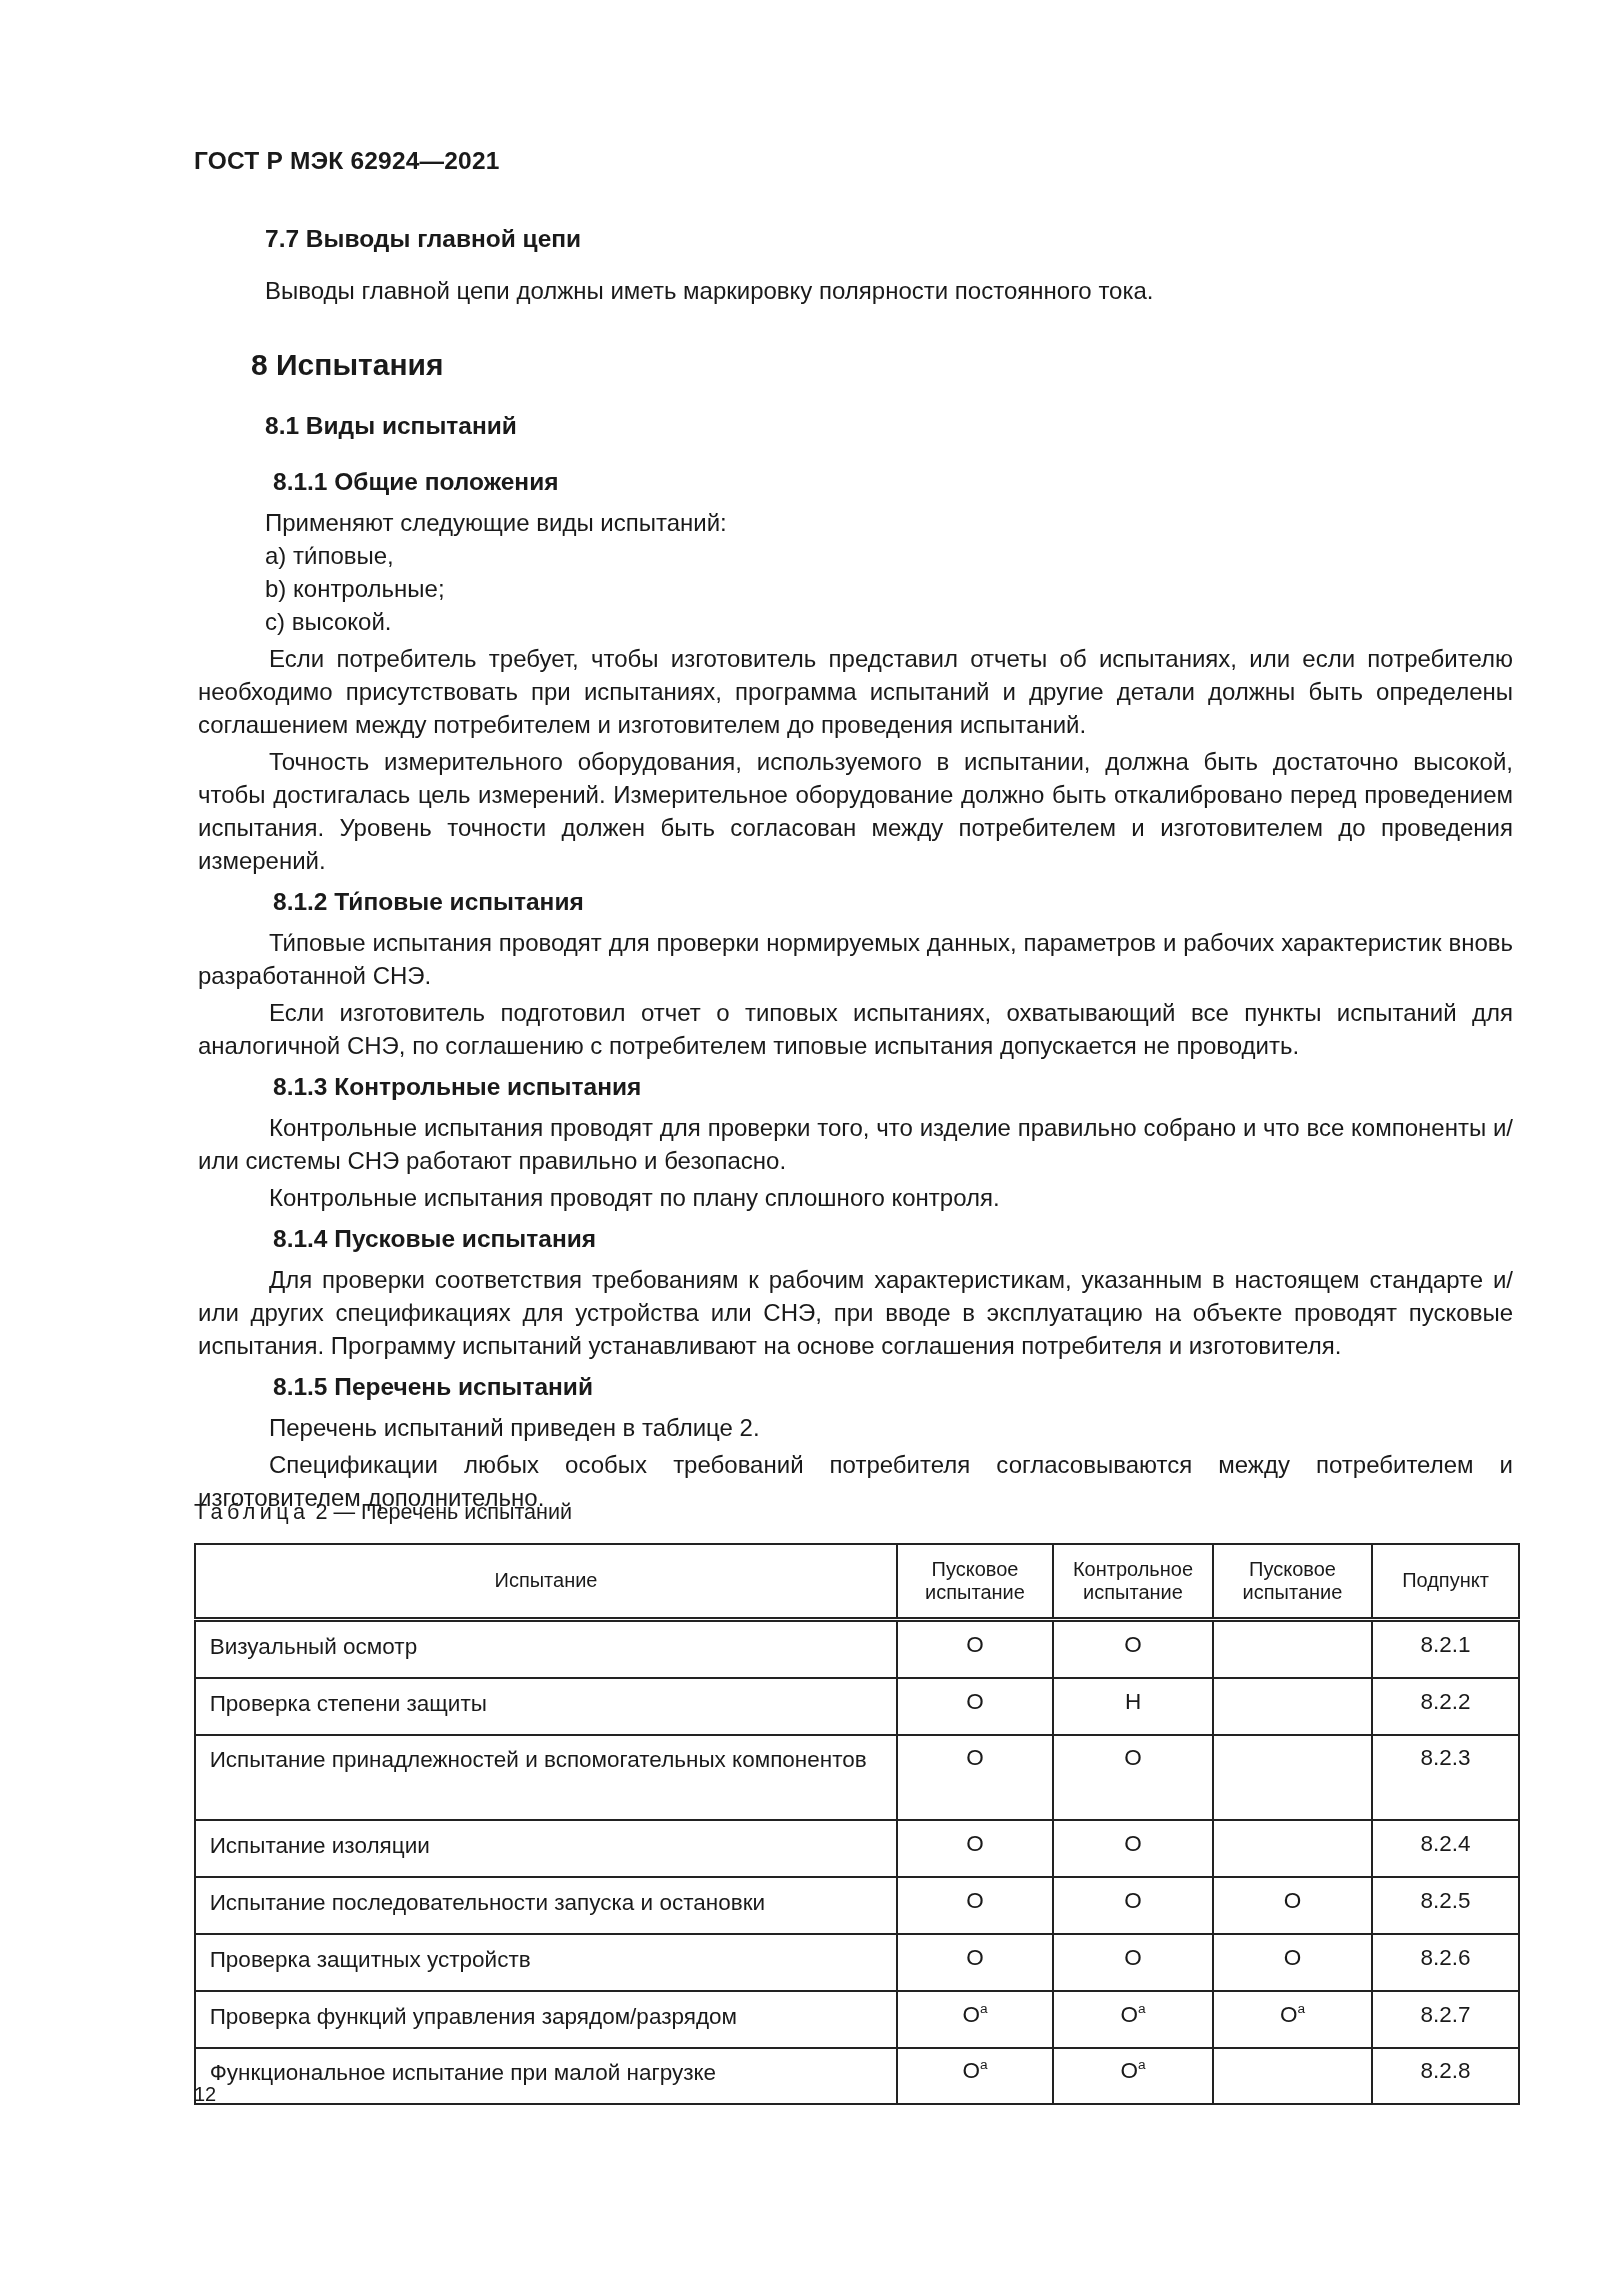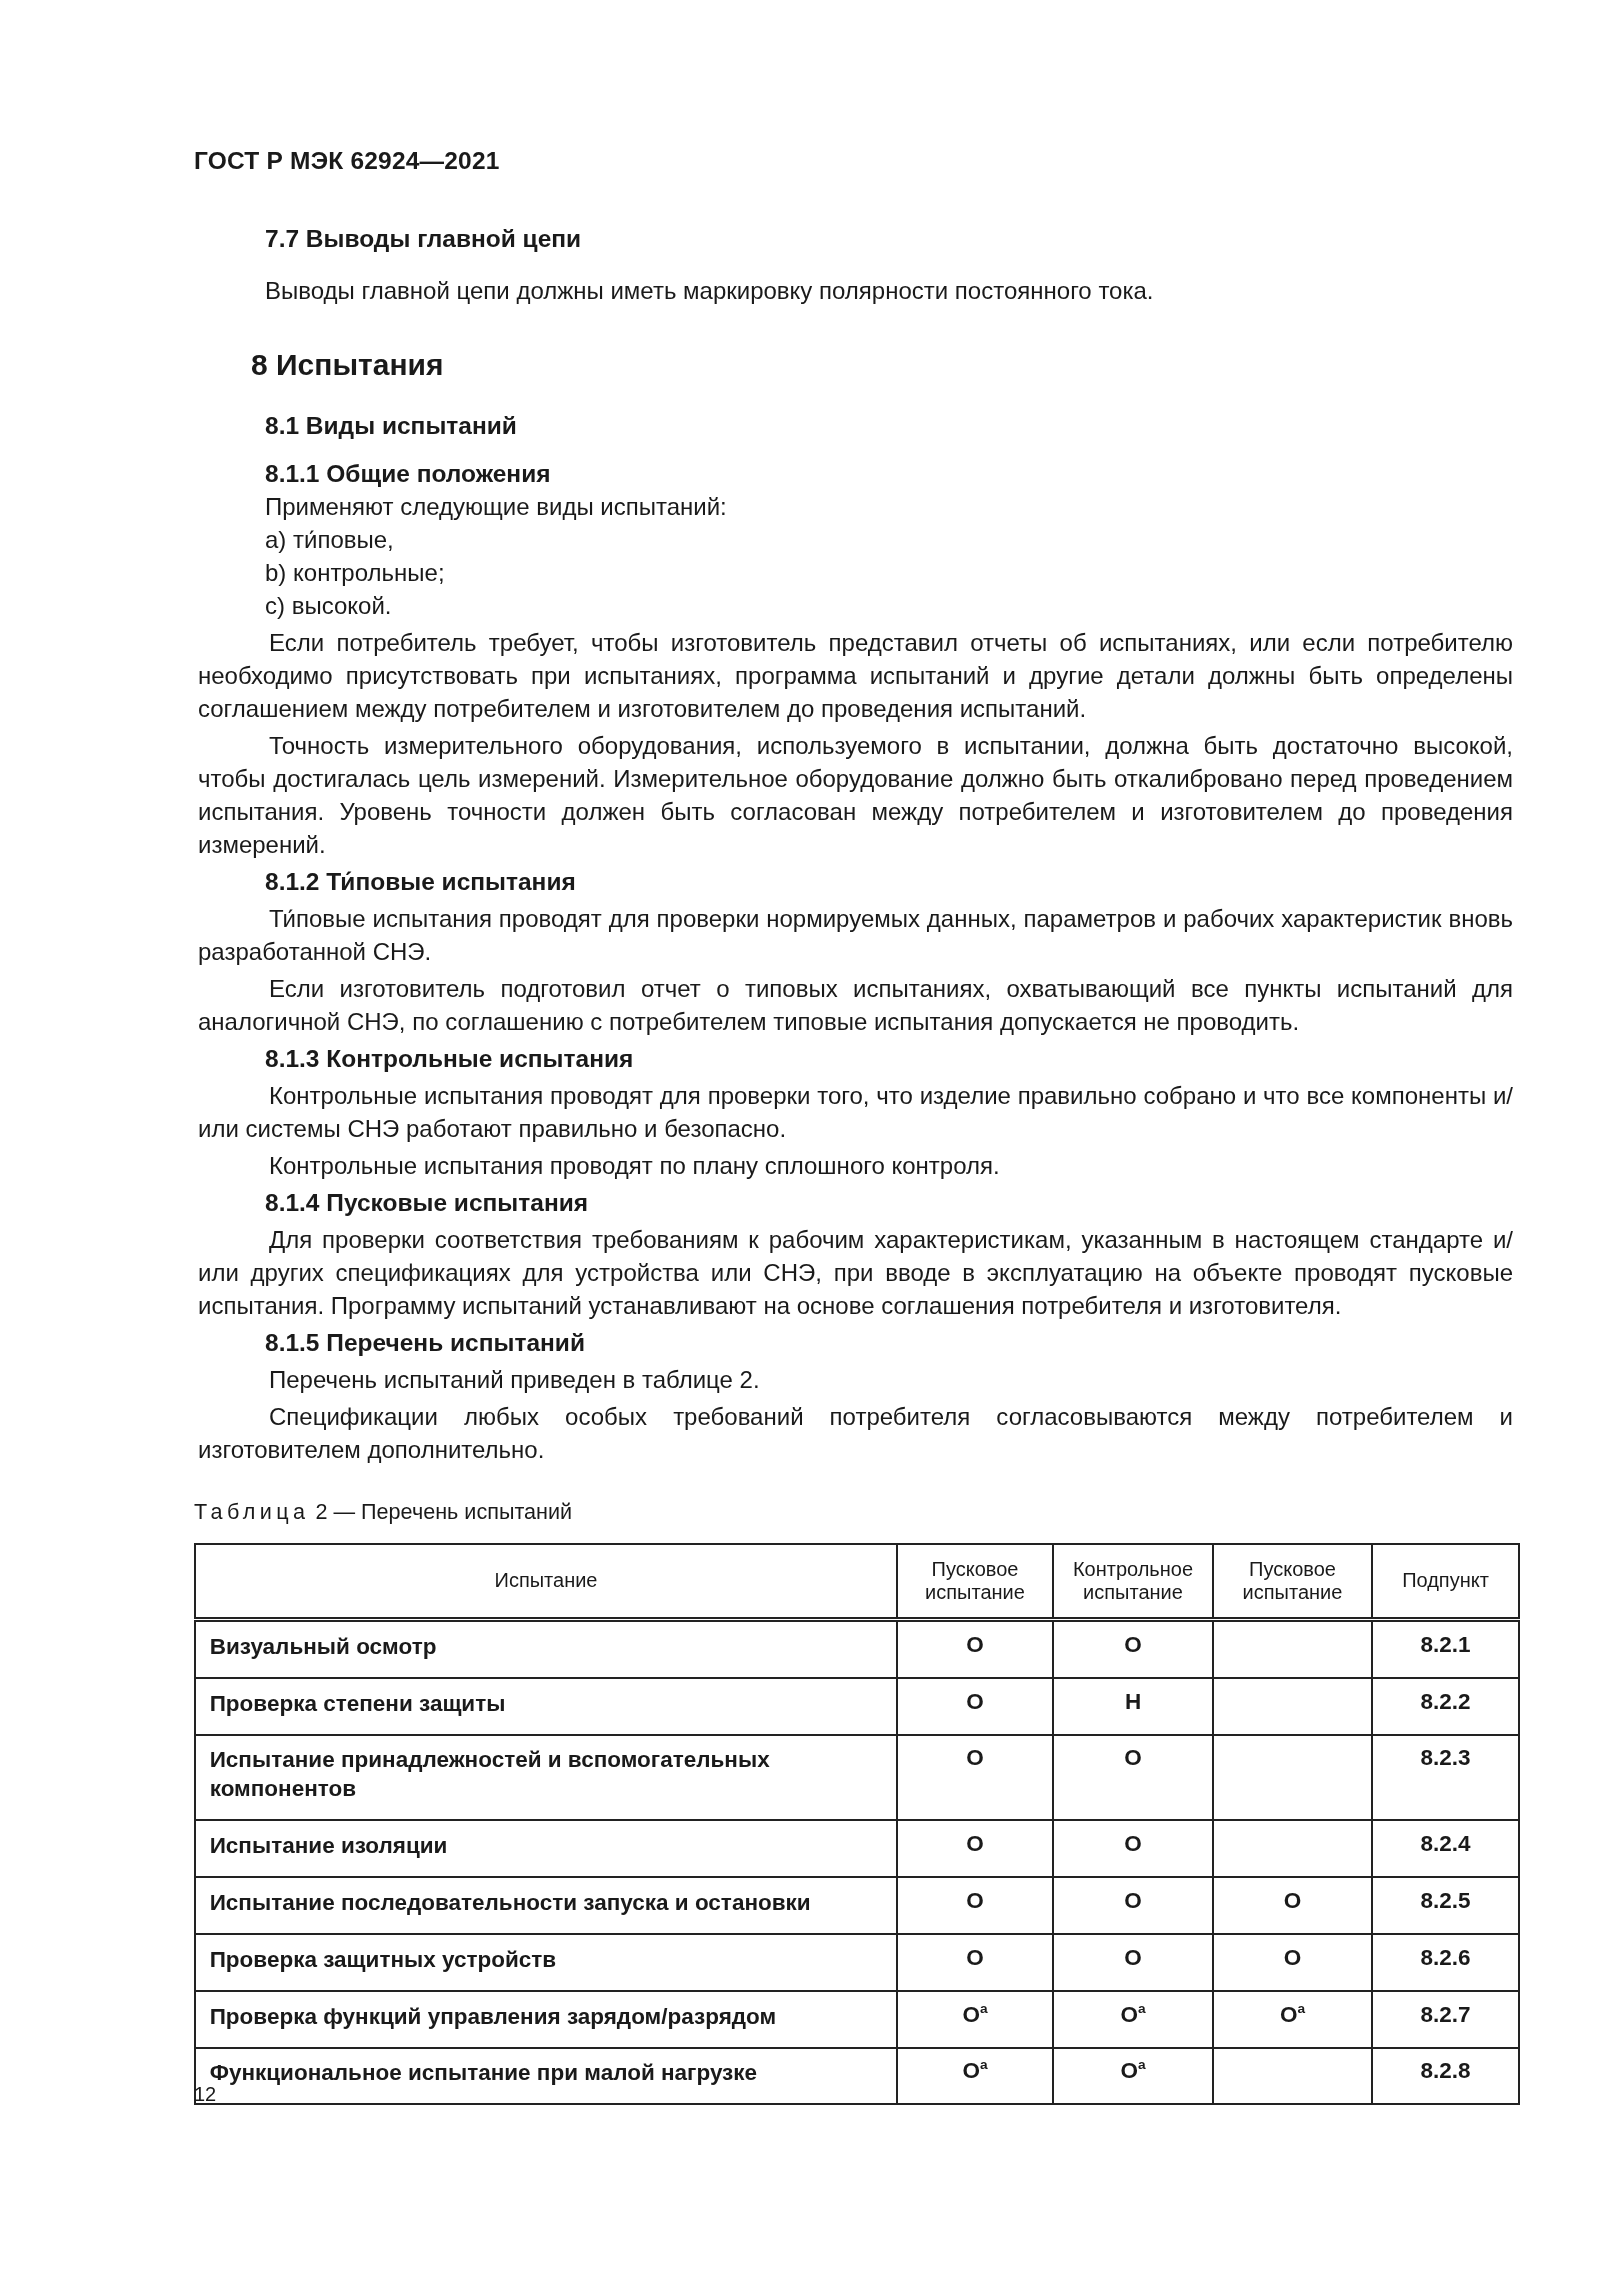--- a/index.html
+++ b/index.html
@@ -6,26 +6,26 @@
   body { width: 1621px; height: 2293px; position: relative; overflow: hidden;
          font-family: "Liberation Sans", sans-serif; color: #1a1a1a; }
   .abs { position: absolute; }
   .doc-id { left: 194px; top: 147px; font-size: 24.5px; font-weight: bold; letter-spacing: 0.2px; }
   .h2 { font-size: 24.5px; font-weight: bold; }
   .h1 { font-size: 30px; font-weight: bold; }
   .txt { font-size: 24px; line-height: 33px; }
   .body-block { left: 194px; width: 1323px; }
   .para { text-align: justify; text-indent: 71px; margin: 4px; }
   .para-left { margin: 0; padding-left: 71px; }
-  .hd { margin: 0; padding-left: 71px; font-weight: bold; font-size: 24.5px; line-height: 33px; }
+  .hd { margin: 8px; padding-left: 71px; font-weight: bold; font-size: 24.5px; line-height: 33px; }
   .caption { left: 194px; top: 1499px; font-size: 21.6px; }
   .caption .spaced { letter-spacing: 4.4px; }
   table.tests { position: absolute; left: 194px; top: 1543px; width: 1323px; border-collapse: collapse;
                 border: 2.9px solid #222; font-size: 22.5px; table-layout: fixed; }
-  table.tests td, table.tests th { border: 2px solid #222; padding: 0 13.7px; font-weight: bold; }
+  table.tests td, table.tests th { border: 2px solid #222; padding: 0 13.7px; }
   table.tests th { font-weight: normal; font-size: 20px; line-height: 23.5px; text-align: center; height: 72px; }
   table.tests thead tr { border-bottom: 5.9px double #222; }
   table.tests td { height: 45px; vertical-align: middle; }
   table.tests td.c { text-align: center; vertical-align: top; padding-top: 9.8px; }
   table.tests td.name { vertical-align: top; padding-top: 9.8px; line-height: 29px; }
   table.tests tr.tall td { height: 74px; }
   table.tests tbody tr { border-bottom: 2.9px solid #222; }
   sup { font-size: 13.7px; vertical-align: 8.8px; line-height: 0; }
   .page-num { left: 194px; top: 2083px; font-size: 20px; }
 </style>

